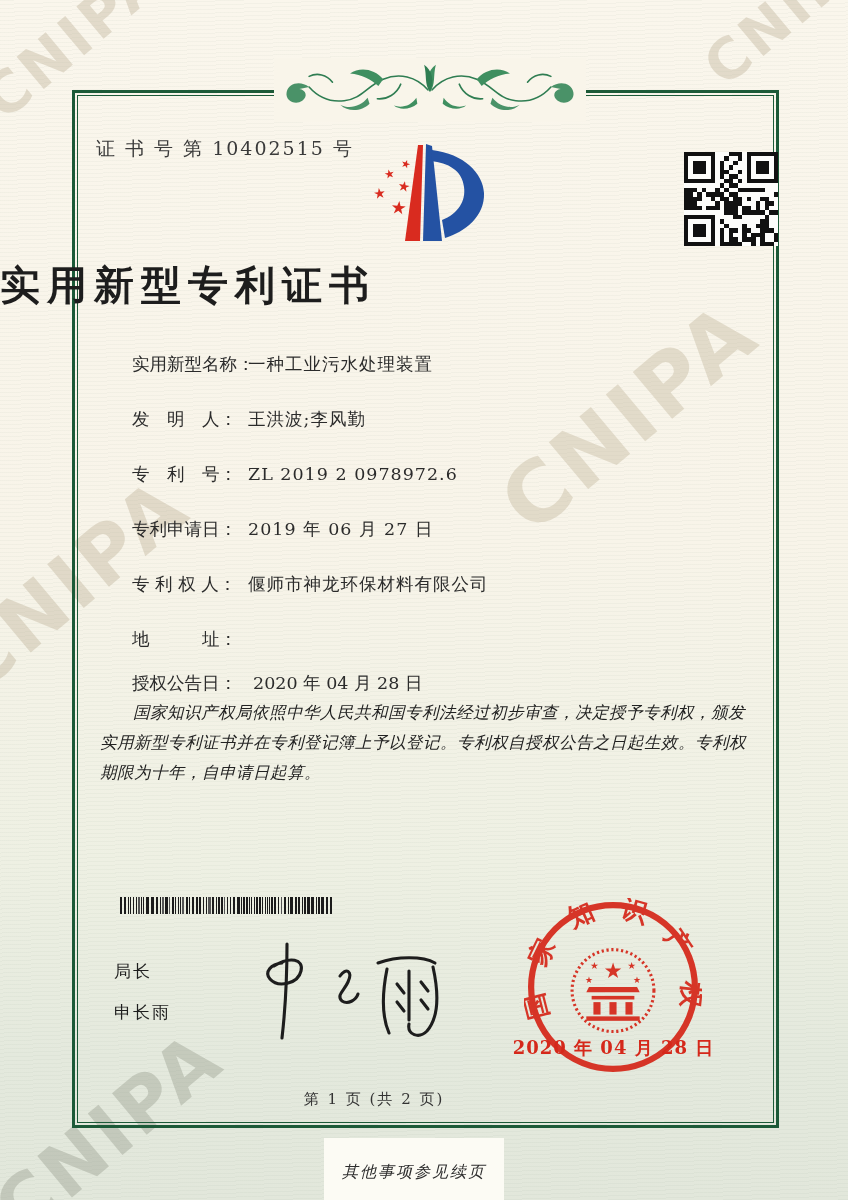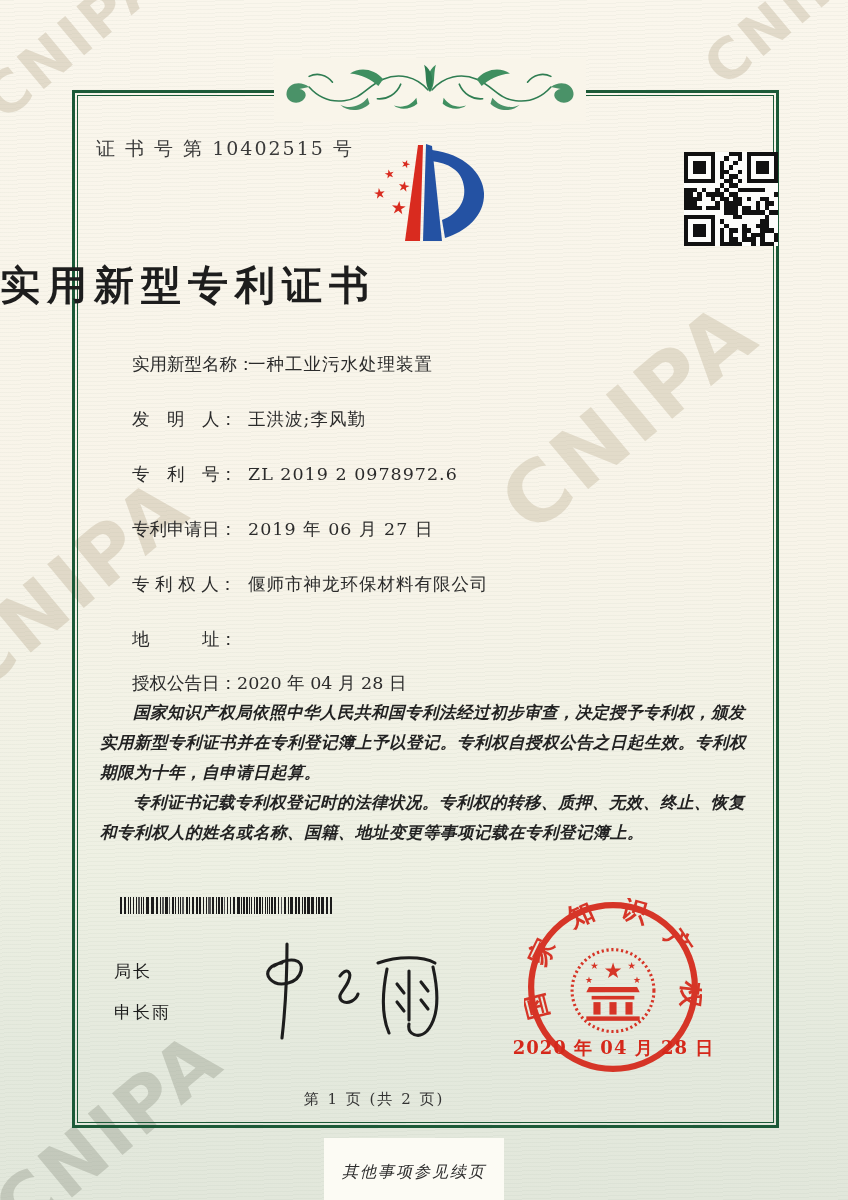--- a/index.html
+++ b/index.html
@@ -60,29 +60,28 @@
     font-size:40px; font-weight:bold; letter-spacing:7px; color:#1d1d1d;
   }
 
   
   .fields { position:absolute; left:132px; top:352px; width:620px; font-size:17.5px; }
   .frow { display:flex; margin-bottom:31px; line-height:24px; }
   .frow .flabel { width:116px; flex:0 0 116px; white-space:nowrap; }
   .frow .fvalue { flex:1; letter-spacing:1px; }
   .frow.addr { margin-bottom:20px; }
   .grant-row { display:flex; line-height:24px; }
-  .grant-row .pair { display:flex; }
+  .grant-row .pair { display:flex;gap:16px; }
   .grant-row .pair.right { margin-left:42px; }
 
   
   .paras {
     position:absolute; left:100px; top:698px; width:660px;
     font-size:16.5px; line-height:30px; font-style:italic; color:#222;
     letter-spacing:0.5px;
-    font-weight:bold;
   }
   .paras p { text-indent:2em; }
 
   
   .barcode { position:absolute; left:120px; top:897px; width:216px; height:17px; }
   .barcode svg { width:100%; height:100%; display:block; }
 
   .signer {
     position:absolute; left:114px; top:960px;
     font-family:"DejaVu Sans","Liberation Sans",sans-serif;
@@ -336,21 +335,20 @@
       <div class="grant-row">
         <span class="pair">
           <span class="flabel">授权公告日：</span>
           <span class="fvalue">2020 年 04 月 28 日</span>
         </span>
       </div>
     </div>
 
     <div class="paras">
       <p>国家知识产权局依照中华人民共和国专利法经过初步审查，决定授予专利权，颁发实用新型专利证书并在专利登记簿上予以登记。专利权自授权公告之日起生效。专利权期限为十年，自申请日起算。</p>
-      <p>专利证书记载专利权登记时的法律状况。专利权的转移、质押、无效、终止、恢复和专利权人的姓名或名称、国籍、地址变更等事项记载在专利登记簿上。</p>
     </div>
 
     <div class="barcode">
       <svg id="barcode-svg" viewBox="0 0 216 17" preserveAspectRatio="none" xmlns="http://www.w3.org/2000/svg">
           <rect x="0" y="0" width="2" height="17" fill="#1b1b1b"></rect>
           <rect x="4" y="0" width="2" height="17" fill="#1b1b1b"></rect>
           <rect x="8" y="0" width="1" height="17" fill="#1b1b1b"></rect>
           <rect x="10" y="0" width="1" height="17" fill="#1b1b1b"></rect>
           <rect x="13" y="0" width="1" height="17" fill="#1b1b1b"></rect>
           <rect x="16" y="0" width="1" height="17" fill="#1b1b1b"></rect>

